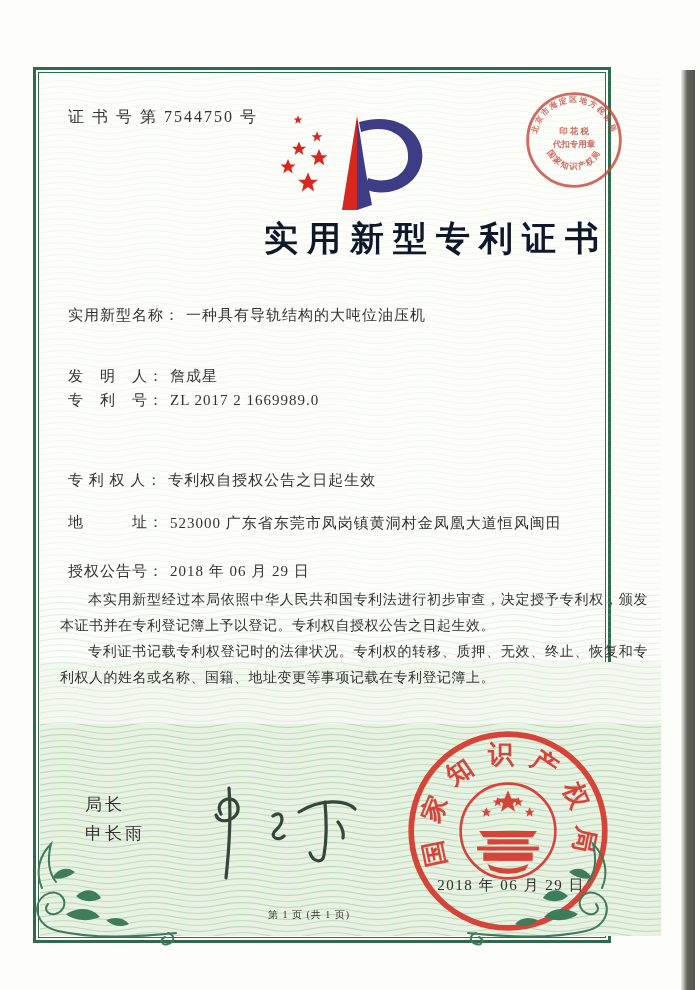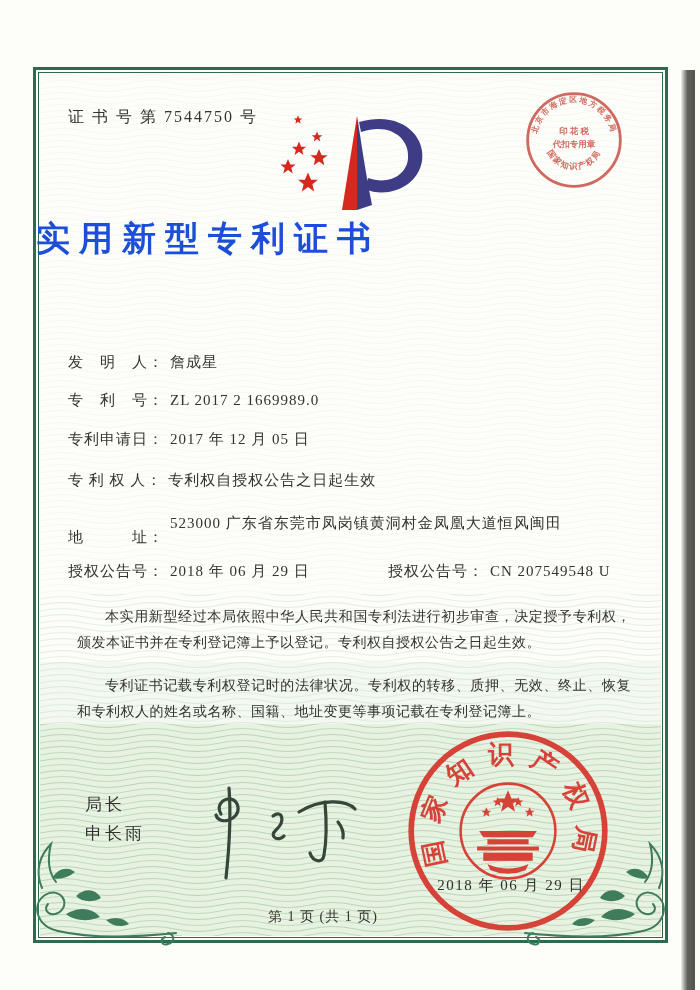--- a/index.html
+++ b/index.html
@@ -8,55 +8,55 @@
     background:#fdfdfa;
     font-family:"Liberation Serif","DejaVu Serif",serif;
     color:#33332f;
   }
   .scan-shadow{
     position:absolute;left:681px;top:70px;width:14px;height:920px;
     background:linear-gradient(to right, rgba(95,95,90,.08), #63635c 45%, #54544e);
     z-index:9;
   }
   .frame{
-    position:absolute;left:33px;top:67px;width:635px;height:876px;
+    position:absolute;left:33px;top:67px;width:578px;height:876px;
     border:3px solid #2d6a4e;box-sizing:border-box;
   }
   .frame-inner{
     position:absolute;inset:2px;border:1px solid #2d6a4e;
   }
   .waves{position:absolute;left:4px;top:4px;z-index:0;}
   .content{position:absolute;inset:0;z-index:1;}
 
   .cert-no{position:absolute;left:32px;top:37px;font-size:16px;letter-spacing:2px;}
   .logo{position:absolute;left:239px;top:40px;}
   .tax-stamp{position:absolute;left:486px;top:18px;mix-blend-mode:multiply;opacity:.82;}
   .title{
-    position:absolute;left:0;top:146px;width:100%;text-align:left;
-    font-size:34px;font-weight:bold;letter-spacing:9px;color:#1d4ed8;
+    position:absolute;left:0;top:146px;width:100%;text-align:right;
+    font-size:34px;font-weight:bold;letter-spacing:9px;color:#0f172a;
   }
 
   .field{position:absolute;left:32px;font-size:15px;letter-spacing:1px;white-space:nowrap;}
   .field .lbl{margin-right:6px;}
   .addr-wrap{position:absolute;left:134px;top:443px;font-size:15px;letter-spacing:1px;line-height:21px;width:480px;white-space:normal;font-family:Liberation Serif, serif;}
 
   .body-text{
     position:absolute;left:24px;top:517px;width:588px;
     font-size:14px;line-height:26px;text-align:justify;letter-spacing:.5px;
   }
-  .body-text p{margin:17px;text-indent:2em;}
+  .body-text p{margin:0;text-indent:2em;}
 
   .director{position:absolute;left:49px;font-size:17px;letter-spacing:3px;}
   .signature{position:absolute;left:147px;top:712px;}
   .seal{position:absolute;left:369px;top:658px;mix-blend-mode:multiply;opacity:.92;z-index:2;}
   .seal-date{
     position:absolute;left:372px;top:806px;width:206px;text-align:center;z-index:3;
     font-size:15px;letter-spacing:1.5px;color:#2f2f2b;
   }
-  .footer{position:absolute;left:232px;top:838px;font-size:14px;letter-spacing:1px;}
+  .footer{position:absolute;left:232px;top:838px;font-size:10px;letter-spacing:1px;}
 
   .corner{position:absolute;bottom:-6px;z-index:2;}
   .corner.left{left:-8px;}
   .corner.right{right:-8px;transform:scaleX(-1);}
 </style>
 </head>
 <body>
 
 <svg width="0" height="0" style="position:absolute">
   <defs>
@@ -139,43 +139,40 @@
       </text>
       <text font-size="8.6" fill="#c6483d" letter-spacing="1.5" font-weight="bold">
         <textPath href="#taxBot" startOffset="50%" text-anchor="middle">国家知识产权局</textPath>
       </text>
       <text x="55" y="49" font-size="9" fill="#c6483d" text-anchor="middle" font-weight="bold">印 花 税</text>
       <text x="55" y="62" font-size="9" fill="#c6483d" text-anchor="middle" font-weight="bold">代扣专用章</text>
     </svg>
 
     <div class="title">实用新型专利证书</div>
 
-    <div class="field" style="top:283px">
+    <div class="field" style="top:236px">
+      <span class="lbl">实用新型名称：</span><span>一种具有导轨结构的大吨位油压机</span>
+    </div>
+    <div class="field" style="top:297px">
       <span class="lbl">发　明　人：</span><span>詹成星</span>
     </div>
     <div class="field" style="top:321px">
       <span class="lbl">专　利　号：</span><span>ZL 2017 2 1669989.0</span>
     </div>
-    <div class="field" style="top:360px">
-      <span class="lbl">专利申请日：</span><span>2017 年 12 月 05 日</span>
-    </div>
     <div class="field" style="top:401px">
       <span class="lbl">专 利 权 人：</span><span>专利权自授权公告之日起生效</span>
     </div>
-    <div class="field" style="top:458px">
+    <div class="field" style="top:443px">
       <span class="lbl">地　　　址：</span>
     </div>
     <div class="addr-wrap">
       <div>523000 广东省东莞市凤岗镇黄洞村金凤凰大道恒风闽田</div>
     </div>
     <div class="field" style="top:492px">
       <span class="lbl">授权公告号：</span><span>2018 年 06 月 29 日</span>
-    </div>
-    <div class="field" style="top:492px;left:352px">
-      <span class="lbl">授权公告号：</span><span>CN 207549548 U</span>
     </div>
 
     <div class="body-text">
       <p>本实用新型经过本局依照中华人民共和国专利法进行初步审查，决定授予专利权，颁发本证书并在专利登记簿上予以登记。专利权自授权公告之日起生效。</p>
       <p>专利证书记载专利权登记时的法律状况。专利权的转移、质押、无效、终止、恢复和专利权人的姓名或名称、国籍、地址变更等事项记载在专利登记簿上。</p>
     </div>
 
     <div class="director" style="top:723px">局长</div>
     <div class="director" style="top:752px">申长雨</div>
 

